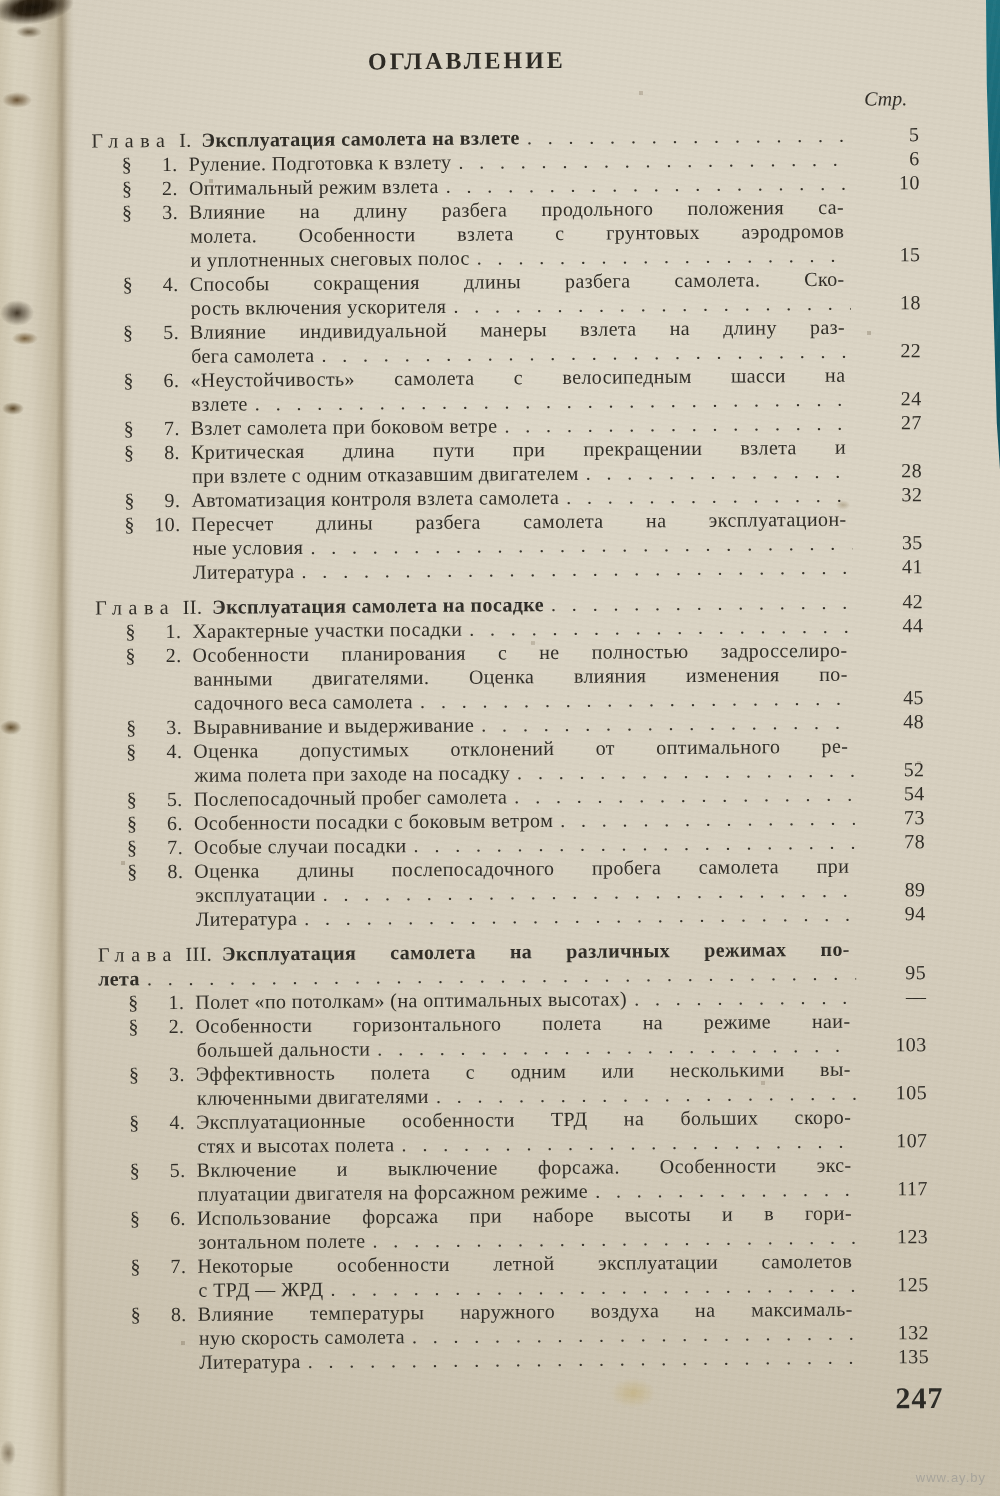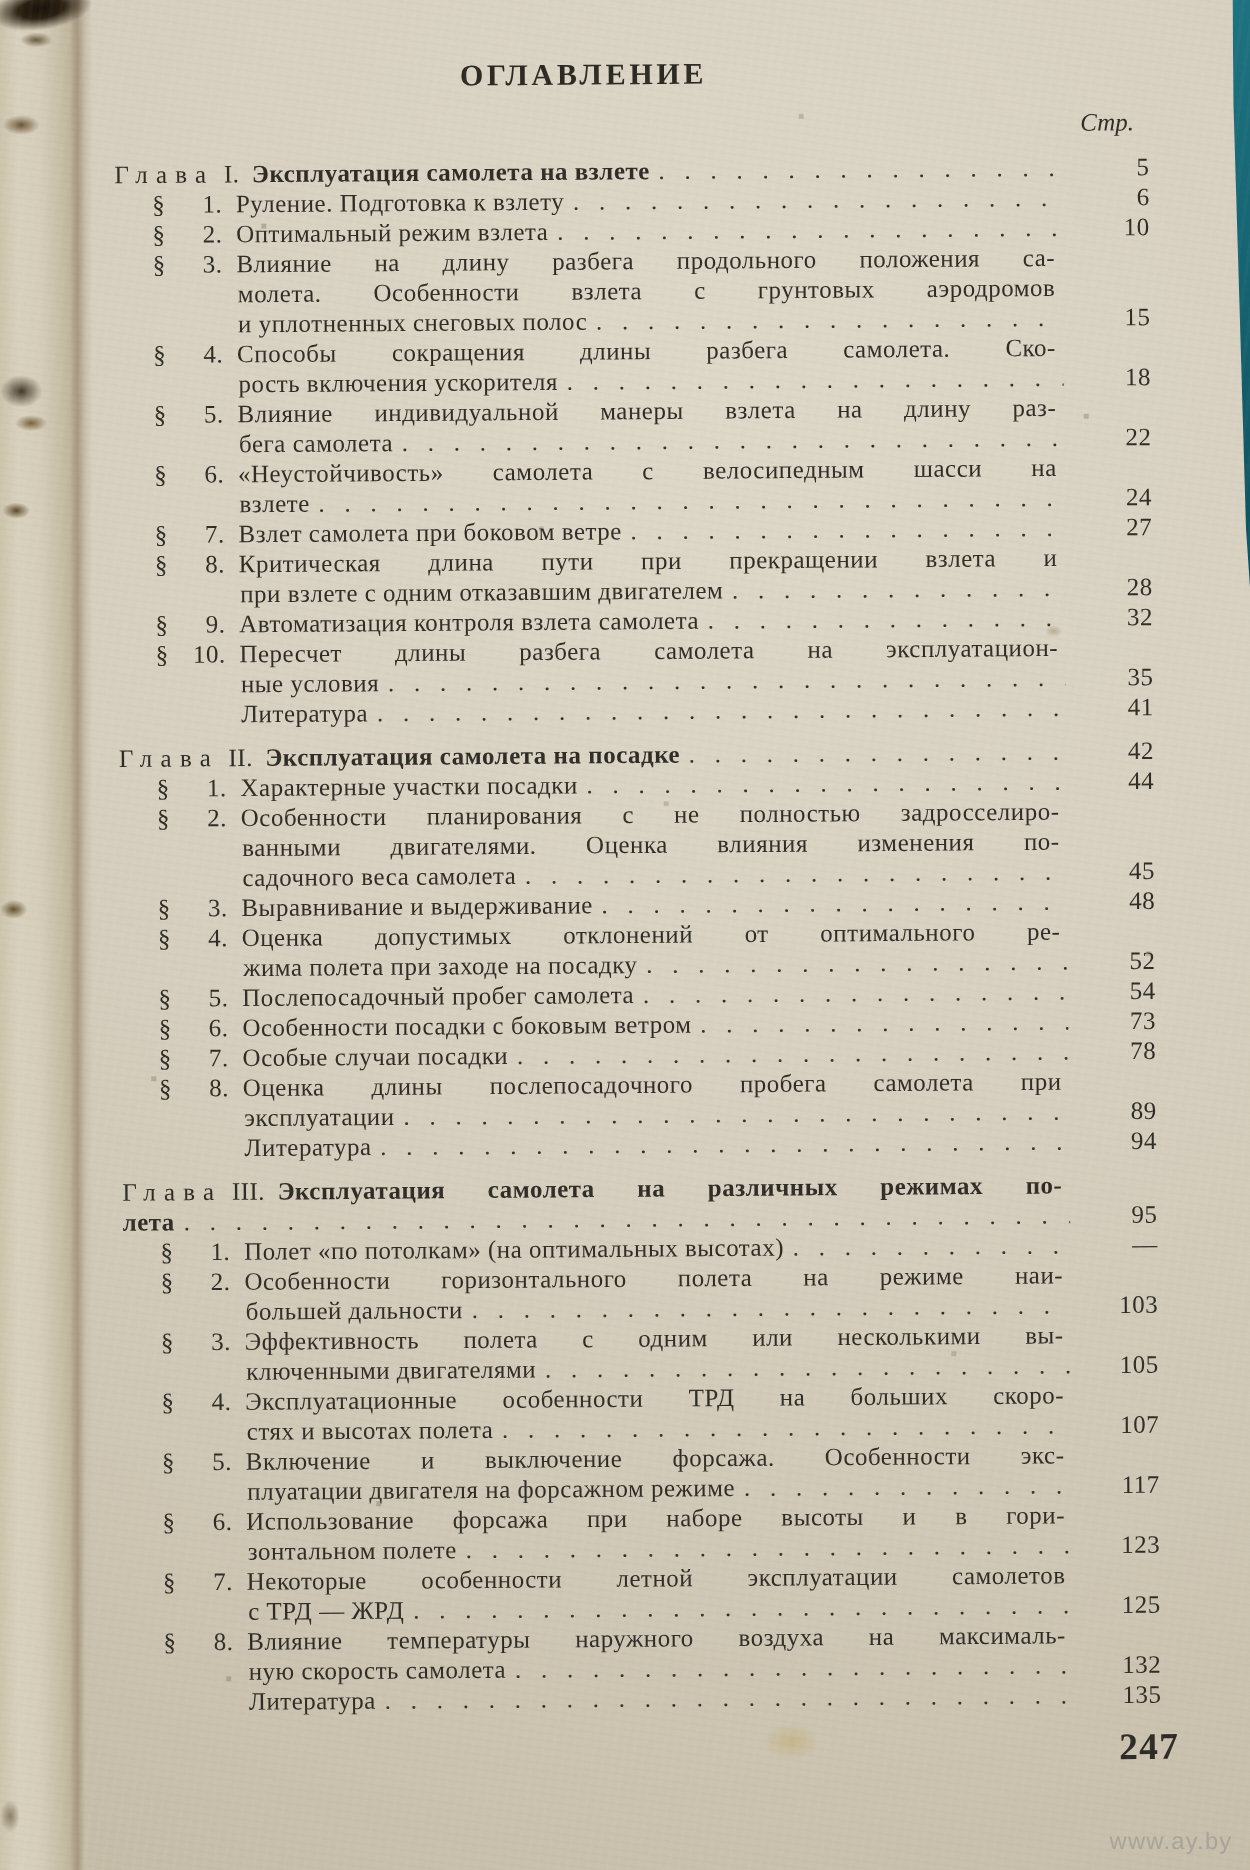--- a/index.html
+++ b/index.html
@@ -105,21 +105,21 @@
   .ch-title{ font-weight:bold; }
 
   .book-page-num {
     text-align:right; font-size:30px; font-weight:bold;
     margin-top:13px; margin-right:-14px; letter-spacing:1px; color:#2b2a25;
   }
 
   .watermark {
     position:absolute; right:14px; bottom:11px; z-index:6;
     font-family:"Liberation Sans", sans-serif;
-    font-size:19px; letter-spacing:1px; color:#a7a49b;
+    font-size:13px; letter-spacing:1px; color:#a7a49b;
   }
 </style>
 </head>
 <body>
 
 <div class="photo">
   <div class="spine"></div>
   <div class="mark m1"></div>
   <div class="mark m2"></div>
   <div class="mark m3"></div>

